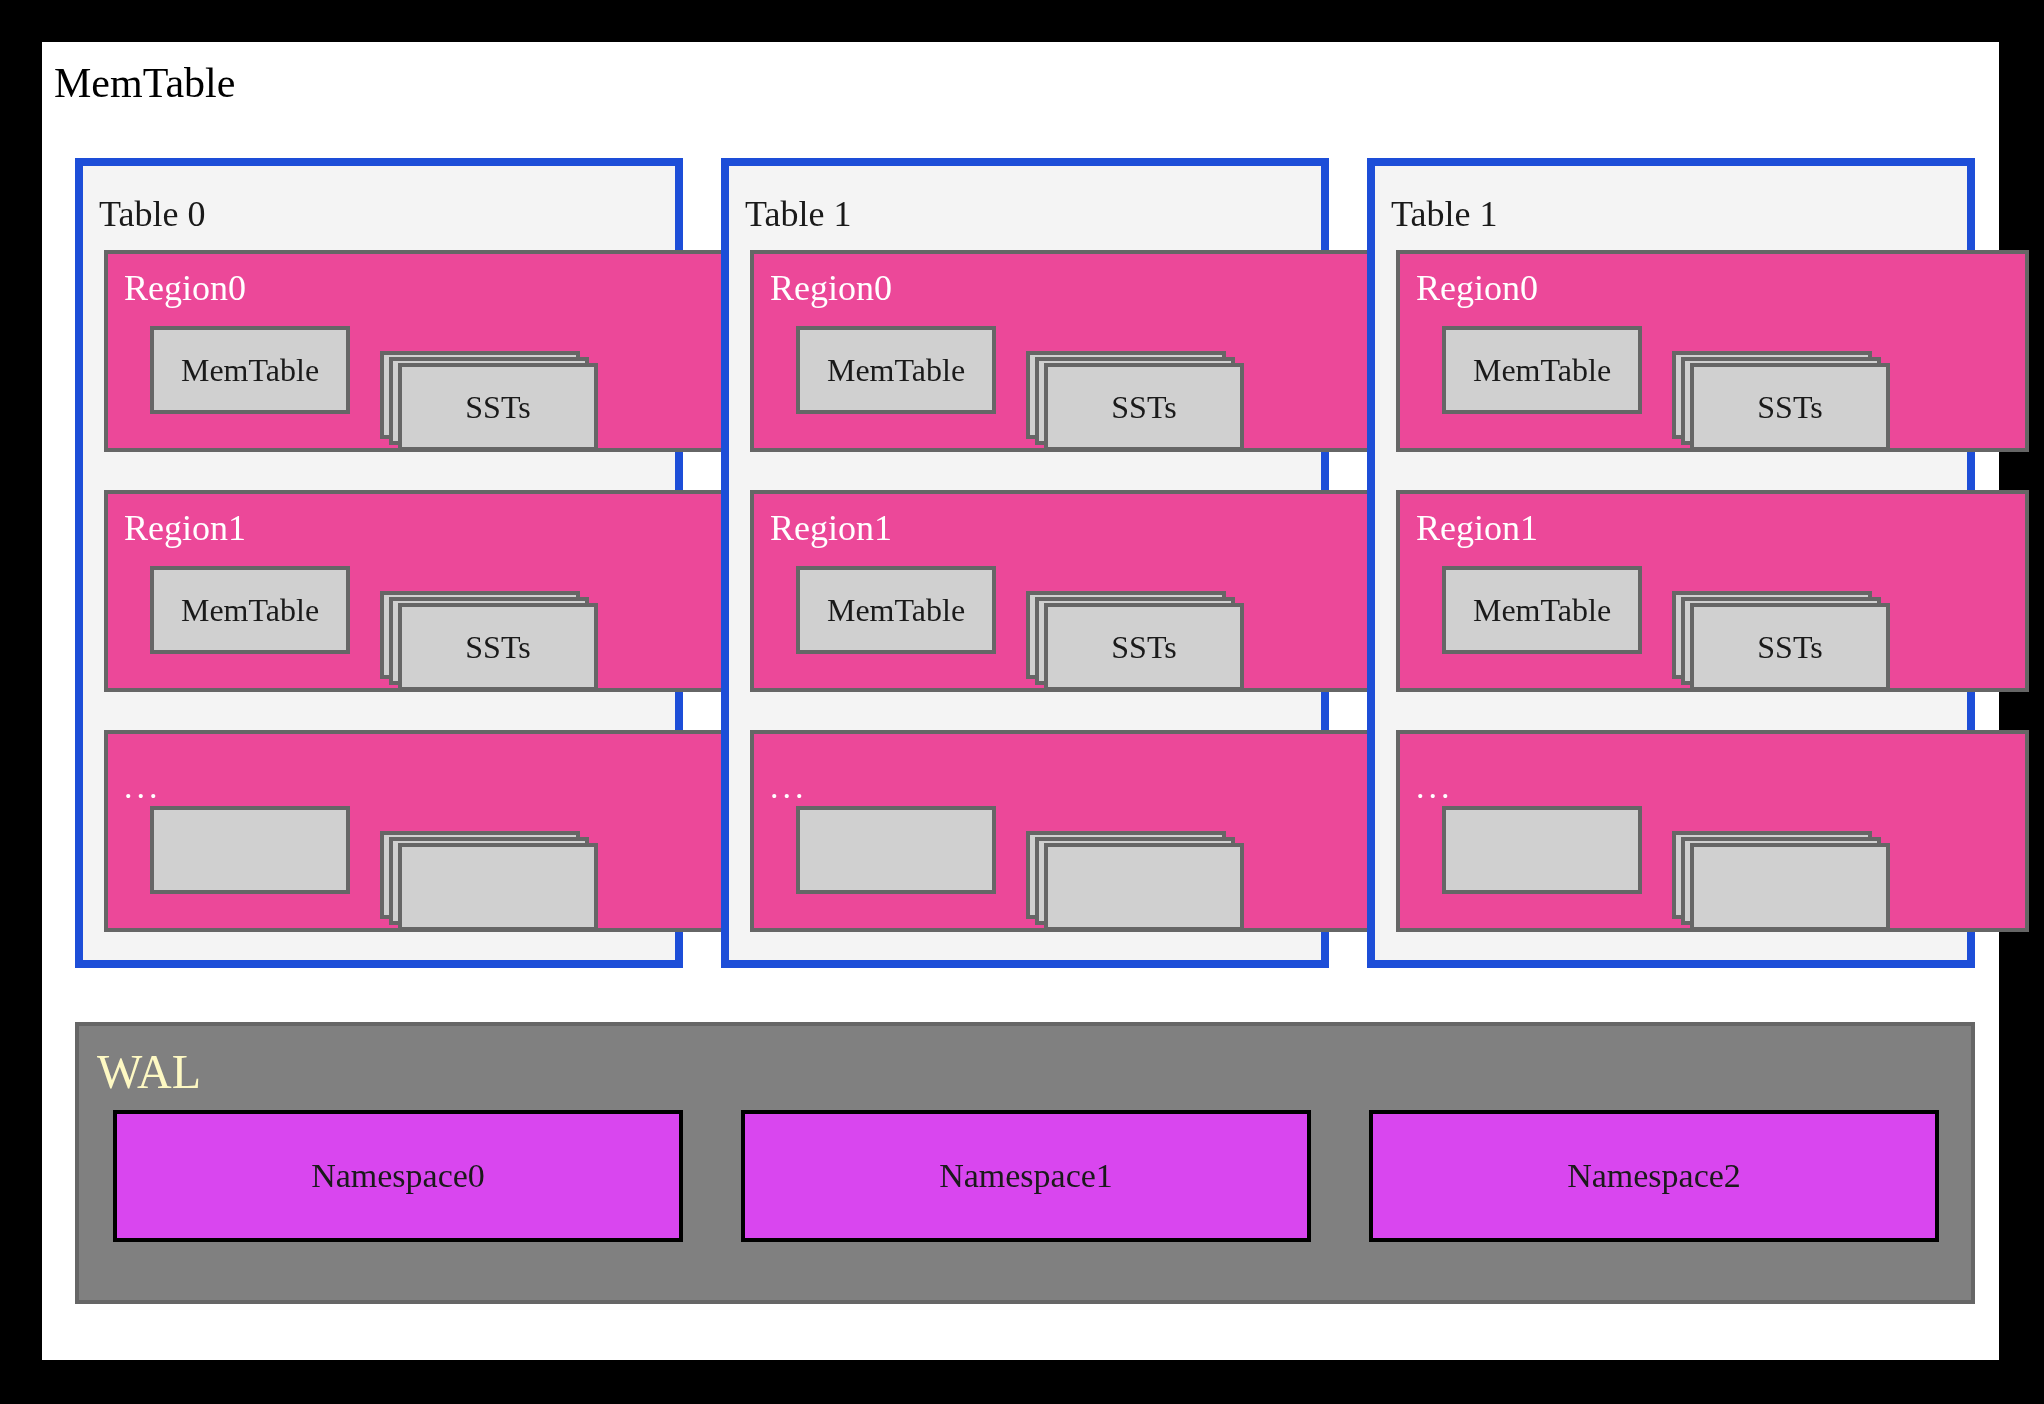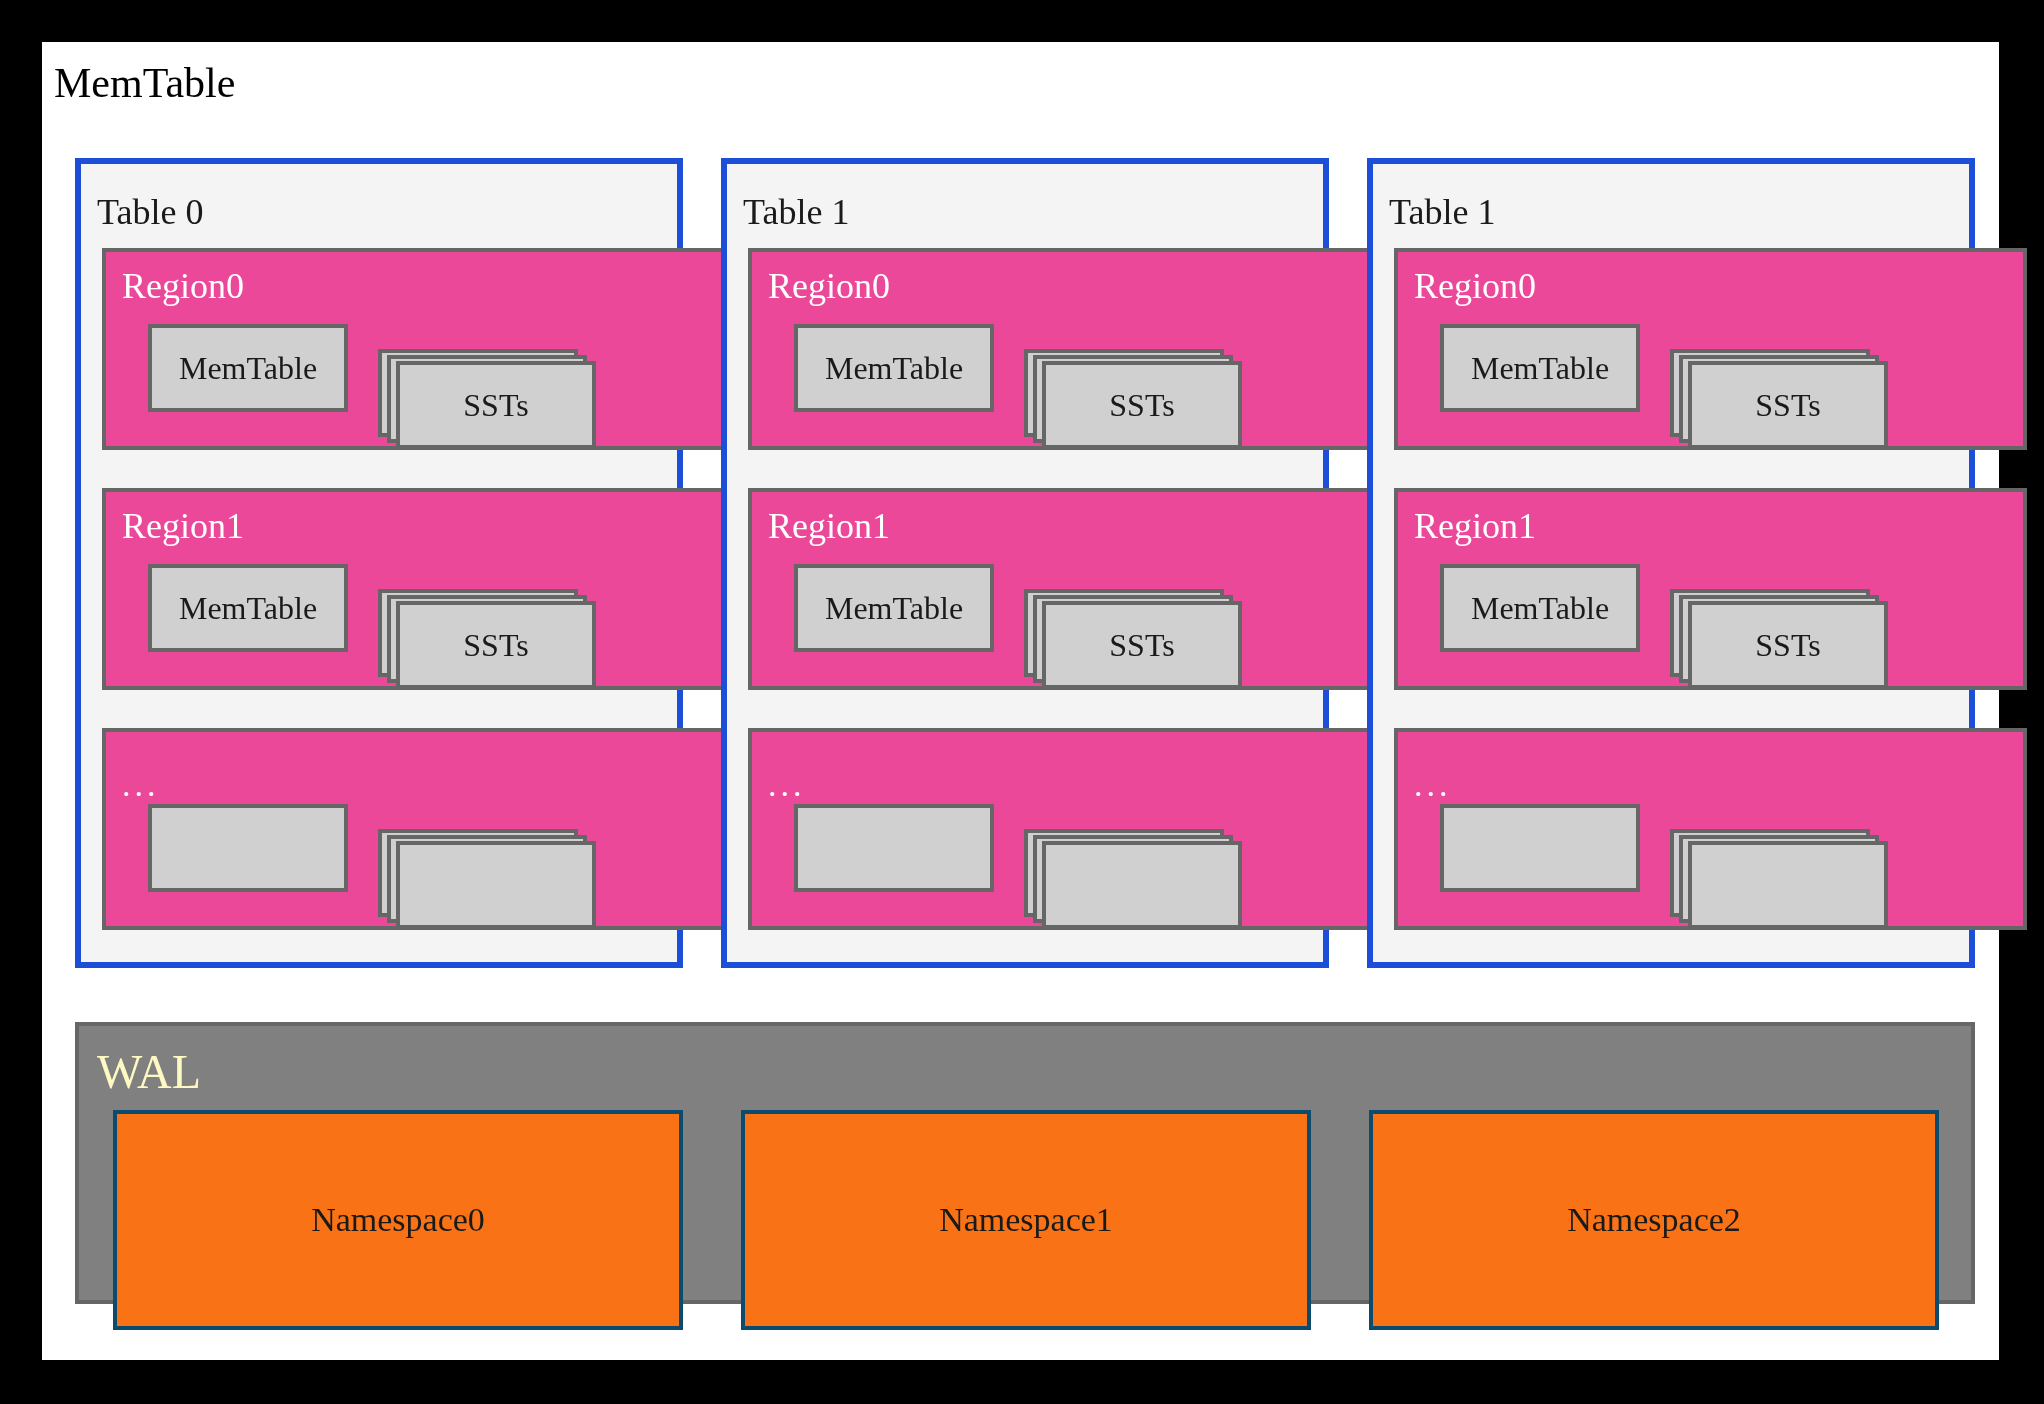--- a/index.html
+++ b/index.html
@@ -32,21 +32,21 @@
   .tables-row{
     position:absolute;
     left:33px; top:116px;
     width:1900px; height:840px;
   }
   .table-panel{
     position:absolute;
     top:0;
     width:608px; height:810px;
     background:#f4f4f4;
-    border:6px solid #1d4ed8;
+    border:8px solid #1d4ed8;
     box-sizing:border-box;
   }
   .table-panel.p0{ left:0px; }
   .table-panel.p1{ left:646px; }
   .table-panel.p2{ left:1292px; }
 
   .table-title{
     position:absolute;
     left:16px; top:30px;
     font-size:36px;
@@ -133,23 +133,23 @@
     white-space:nowrap;
   }
   .ns-row{
     position:absolute;
     left:34px; top:84px;
     width:1826px; height:172px;
   }
   .ns-box{
     position:absolute;
     top:0;
-    width:570px; height:220px;
-    background:#f97316;
-    border:4px solid #0c4a6e;
+    width:570px; height:132px;
+    background:#d946ef;
+    border:4px solid #000000;
     box-sizing:border-box;
     display:flex;align-items:center;justify-content:center;
     font-size:34px;color:#1a1a1a;
   }
   .ns-box.n0{ left:0px; }
   .ns-box.n1{ left:628px; }
   .ns-box.n2{ left:1256px; }
 </style>
 </head>
 <body>

